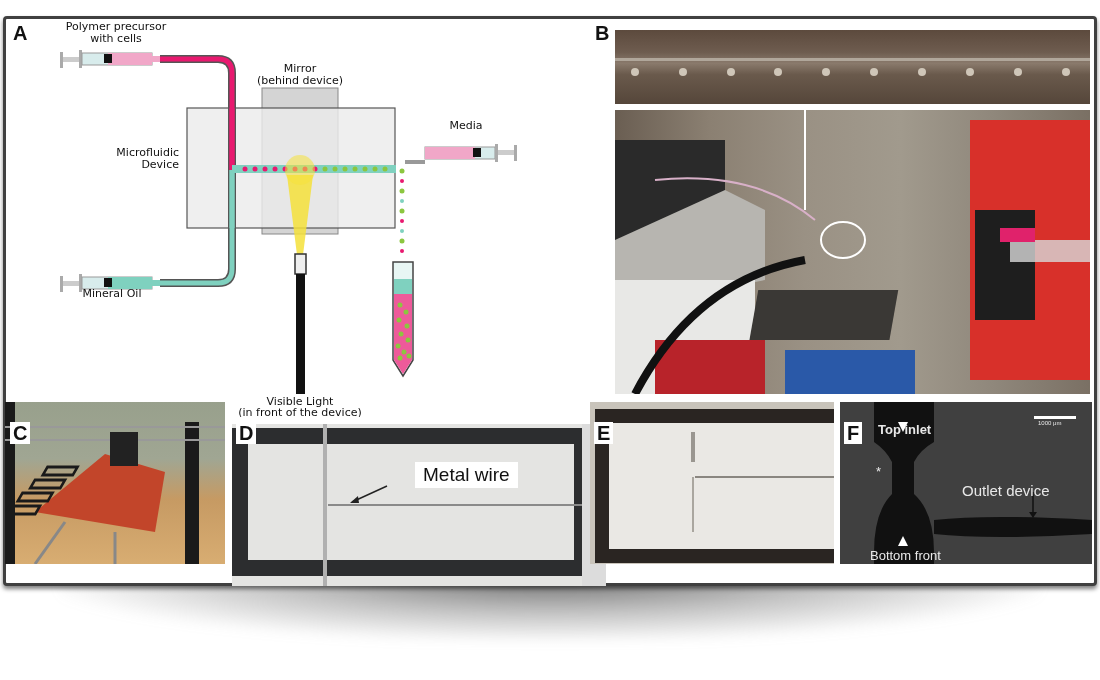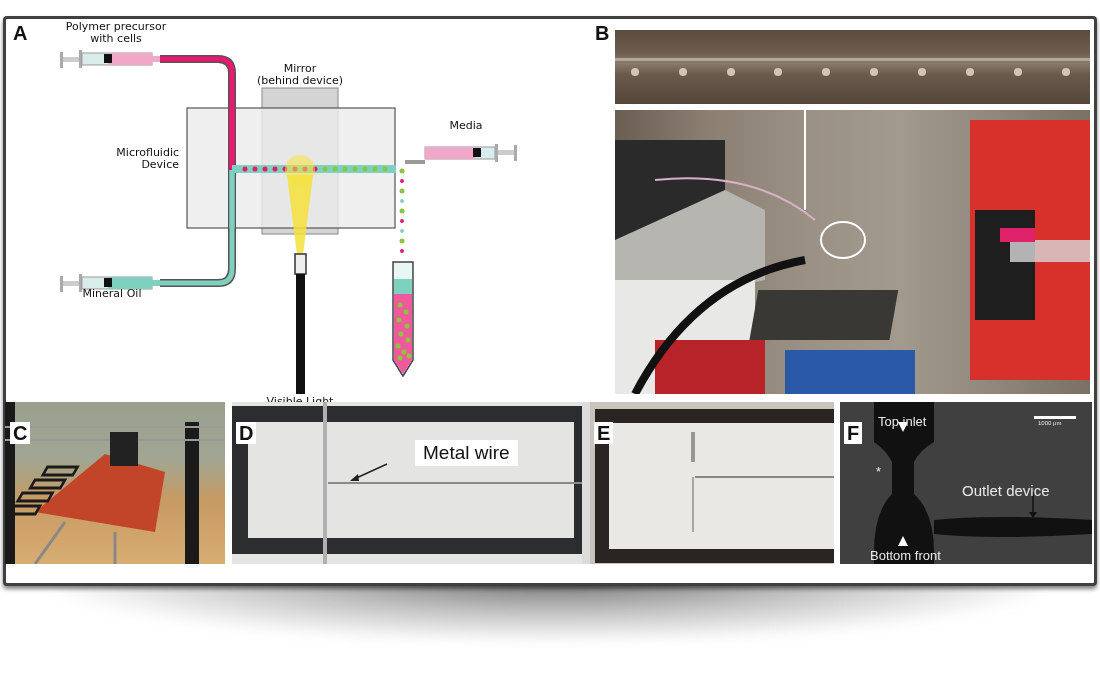--- a/index.html
+++ b/index.html
@@ -210,21 +210,21 @@
       <rect x="70" y="91" width="30" height="8" transform="skewX(-30)"></rect>
       <rect x="65" y="104" width="30" height="8" transform="skewX(-30)"></rect>
     </g>
     <rect x="105" y="30" width="28" height="34" fill="#222"></rect>
     <line x1="30" y1="162" x2="60" y2="120" stroke="#888" stroke-width="3"></line>
     <line x1="110" y1="162" x2="110" y2="130" stroke="#888" stroke-width="3"></line>
   </svg>
 </div>
 <div class="panel-letter" style="left:10px;top:422px;">C</div>
 
-<div class="photo" id="d-photo" style="left:232px;width:374px;">
+<div class="photo" id="d-photo" style="left:232px;width:374px;margin-top:22px;">
   <svg width="350" height="162">
     <rect x="0" y="0" width="350" height="162" fill="#e4e4e2"></rect>
     <rect x="8" y="12" width="342" height="132" fill="none" stroke="#2c2d2f" stroke-width="16"></rect>
     <line x1="93" y1="0" x2="93" y2="162" stroke="#b0b0b0" stroke-width="4"></line>
     <line x1="96" y1="81" x2="350" y2="81" stroke="#8a8a8a" stroke-width="2"></line>
     <line x1="120" y1="78" x2="155" y2="62" stroke="#222" stroke-width="1.5"></line>
     <path d="M118 79 L126 72 L127 79 Z" fill="#222"></path>
   </svg>
   <div class="txt-label" style="left:183px;top:38px;">Metal wire</div>
 </div>
@@ -246,19 +246,19 @@
   <svg width="252" height="162">
     <rect x="0" y="0" width="252" height="162" fill="#404040"></rect>
     <path d="M34 0 H94 V40 Q80 48 74 60 V92 Q94 110 94 150 V162 H34 V150 Q34 110 52 92 V60 Q46 48 34 40 Z" fill="#111"></path>
     <path d="M94 118 Q150 112 252 118 V132 Q150 138 94 132 Z" fill="#111"></path>
     <path d="M58 20 L68 20 L63 30 Z" fill="#fff"></path>
     <path d="M58 144 L68 144 L63 134 Z" fill="#fff"></path>
     <rect x="194" y="14" width="42" height="3" fill="#fff"></rect>
     <line x1="193" y1="90" x2="193" y2="114" stroke="#111" stroke-width="1.5"></line>
     <path d="M189 110 L197 110 L193 116 Z" fill="#111"></path>
   </svg>
-  <div class="f-label" style="left:38px;top:12px;">Top inlet</div>
+  <div class="f-label" style="left:38px;top:20px;font-weight:bold;">Top inlet</div>
   <div class="f-label" style="left:30px;top:146px;">Bottom front</div>
   <div class="f-label" style="left:122px;top:80px;font-size:15px;">Outlet device</div>
   <div class="f-label" style="left:36px;top:62px;">*</div>
   <div class="f-label" style="left:198px;top:18px;font-size:6px;">1000 μm</div>
 </div>
 <div class="panel-letter" style="left:844px;top:422px;">F</div>
 
 </body></html>

